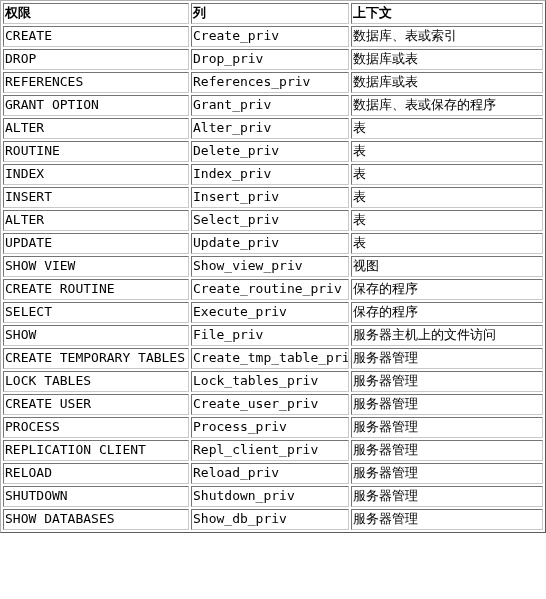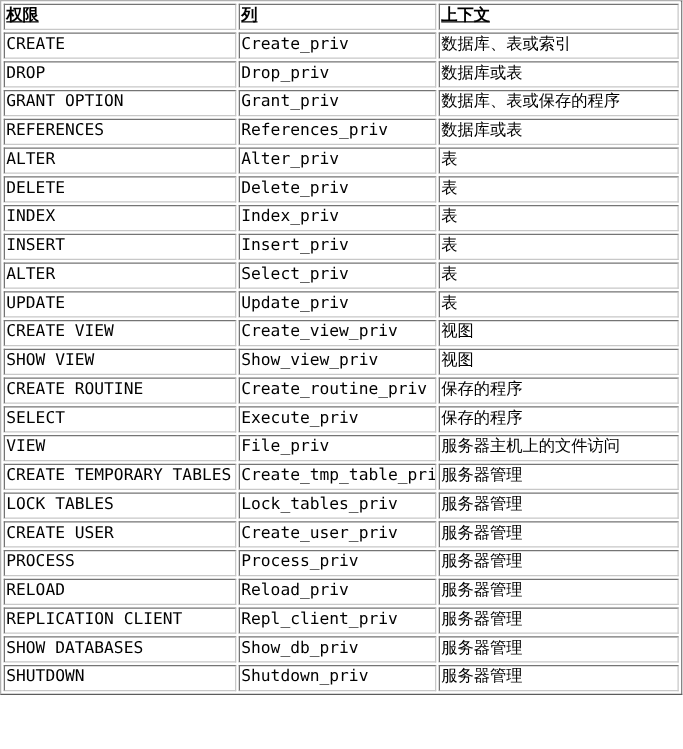--- a/index.html
+++ b/index.html
@@ -36,21 +36,20 @@
     height: 18px;
     color: #000000;
     text-align: left;
     vertical-align: middle;
     white-space: nowrap;
     overflow: hidden;
   }
 
   table.priv-table th {
     font-weight: bold;
-    text-decoration: underline;
   }
 
   col.col-priv    { width: 186px; }
   col.col-column  { width: 158px; }
   col.col-context { width: 192px; }
 </style>
 </head>
 <body>
 
 <table class="priv-table">
@@ -71,36 +70,36 @@
         <td>CREATE</td>
         <td>Create_priv</td>
         <td>数据库、表或索引</td>
       </tr>
       <tr>
         <td>DROP</td>
         <td>Drop_priv</td>
         <td>数据库或表</td>
       </tr>
       <tr>
+        <td>REFERENCES</td>
+        <td>References_priv</td>
+        <td>数据库或表</td>
+      </tr>
+      <tr>
         <td>GRANT OPTION</td>
         <td>Grant_priv</td>
         <td>数据库、表或保存的程序</td>
-      </tr>
-      <tr>
-        <td>REFERENCES</td>
-        <td>References_priv</td>
-        <td>数据库或表</td>
       </tr>
       <tr>
         <td>ALTER</td>
         <td>Alter_priv</td>
         <td>表</td>
       </tr>
       <tr>
-        <td>DELETE</td>
+        <td>ROUTINE</td>
         <td>Delete_priv</td>
         <td>表</td>
       </tr>
       <tr>
         <td>INDEX</td>
         <td>Index_priv</td>
         <td>表</td>
       </tr>
       <tr>
         <td>INSERT</td>
@@ -111,41 +110,36 @@
         <td>ALTER</td>
         <td>Select_priv</td>
         <td>表</td>
       </tr>
       <tr>
         <td>UPDATE</td>
         <td>Update_priv</td>
         <td>表</td>
       </tr>
       <tr>
-        <td>CREATE VIEW</td>
-        <td>Create_view_priv</td>
-        <td>视图</td>
-      </tr>
-      <tr>
         <td>SHOW VIEW</td>
         <td>Show_view_priv</td>
         <td>视图</td>
       </tr>
       <tr>
         <td>CREATE ROUTINE</td>
         <td>Create_routine_priv</td>
         <td>保存的程序</td>
       </tr>
       <tr>
         <td>SELECT</td>
         <td>Execute_priv</td>
         <td>保存的程序</td>
       </tr>
       <tr>
-        <td>VIEW</td>
+        <td>SHOW</td>
         <td>File_priv</td>
         <td>服务器主机上的文件访问</td>
       </tr>
       <tr>
         <td>CREATE TEMPORARY TABLES</td>
         <td>Create_tmp_table_priv</td>
         <td>服务器管理</td>
       </tr>
       <tr>
         <td>LOCK TABLES</td>
@@ -156,33 +150,33 @@
         <td>CREATE USER</td>
         <td>Create_user_priv</td>
         <td>服务器管理</td>
       </tr>
       <tr>
         <td>PROCESS</td>
         <td>Process_priv</td>
         <td>服务器管理</td>
       </tr>
       <tr>
+        <td>REPLICATION CLIENT</td>
+        <td>Repl_client_priv</td>
+        <td>服务器管理</td>
+      </tr>
+      <tr>
         <td>RELOAD</td>
         <td>Reload_priv</td>
         <td>服务器管理</td>
       </tr>
       <tr>
-        <td>REPLICATION CLIENT</td>
-        <td>Repl_client_priv</td>
+        <td>SHUTDOWN</td>
+        <td>Shutdown_priv</td>
         <td>服务器管理</td>
       </tr>
       <tr>
         <td>SHOW DATABASES</td>
         <td>Show_db_priv</td>
         <td>服务器管理</td>
       </tr>
-      <tr>
-        <td>SHUTDOWN</td>
-        <td>Shutdown_priv</td>
-        <td>服务器管理</td>
-      </tr>
     </tbody>
 </table>
 
 </body></html>

